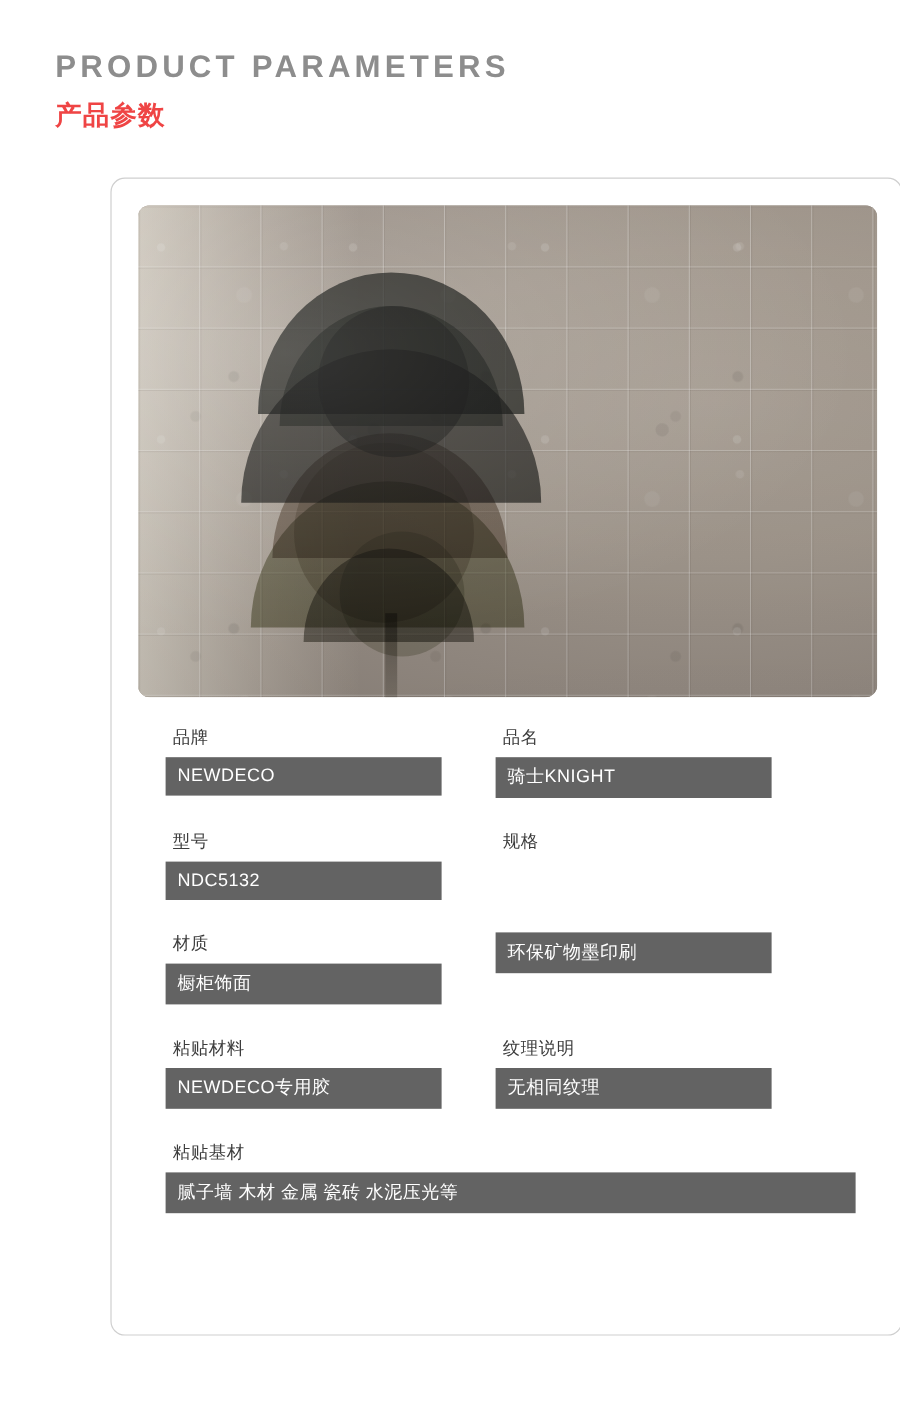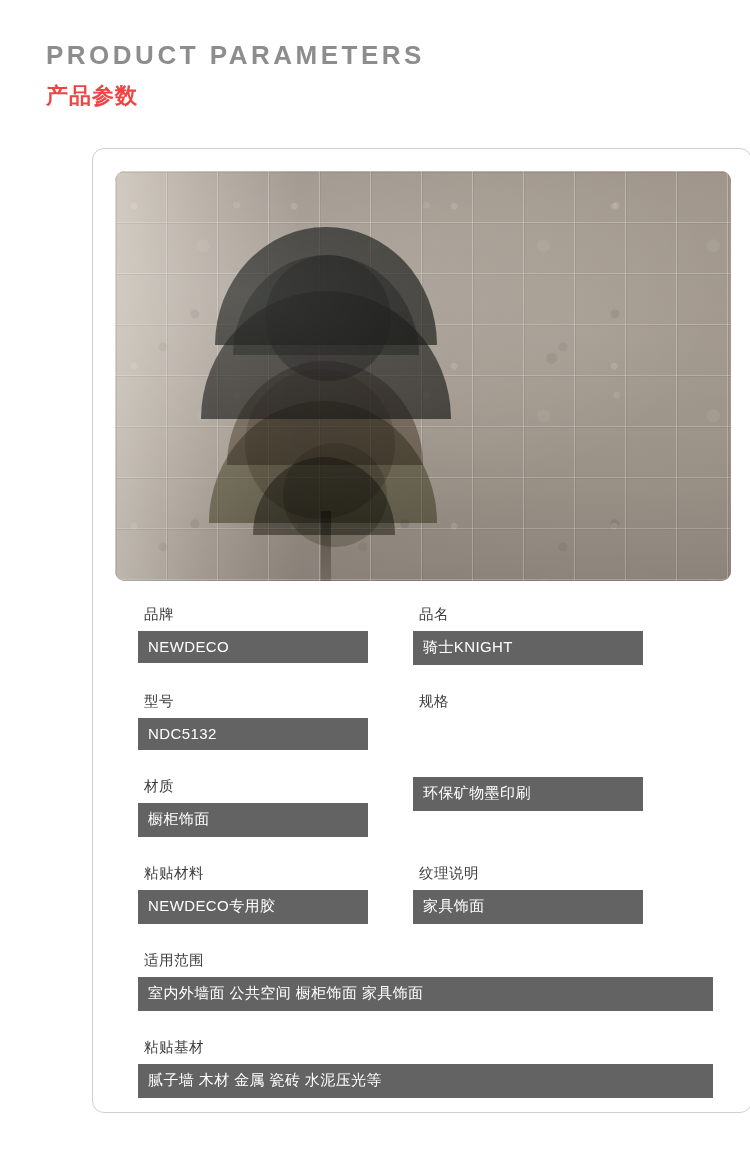--- a/index.html
+++ b/index.html
@@ -254,25 +254,21 @@
         </div>
         <div class="spec-cell">
           <div class="spec-value">环保矿物墨印刷</div>
         </div>
         <div class="spec-cell">
           <div class="spec-label">粘贴材料</div>
           <div class="spec-value">NEWDECO专用胶</div>
         </div>
         <div class="spec-cell">
           <div class="spec-label">纹理说明</div>
-          <div class="spec-value">家具饰面</div>
-        </div>
-        <div class="spec-cell full">
-          <div class="spec-label">适用范围</div>
-          <div class="spec-value">室内外墙面 公共空间 橱柜饰面 家具饰面</div>
+          <div class="spec-value">无相同纹理</div>
         </div>
         <div class="spec-cell full">
           <div class="spec-label">粘贴基材</div>
           <div class="spec-value">腻子墙 木材 金属 瓷砖 水泥压光等</div>
         </div>
       </div>
   </div>
 
 </div>
 

